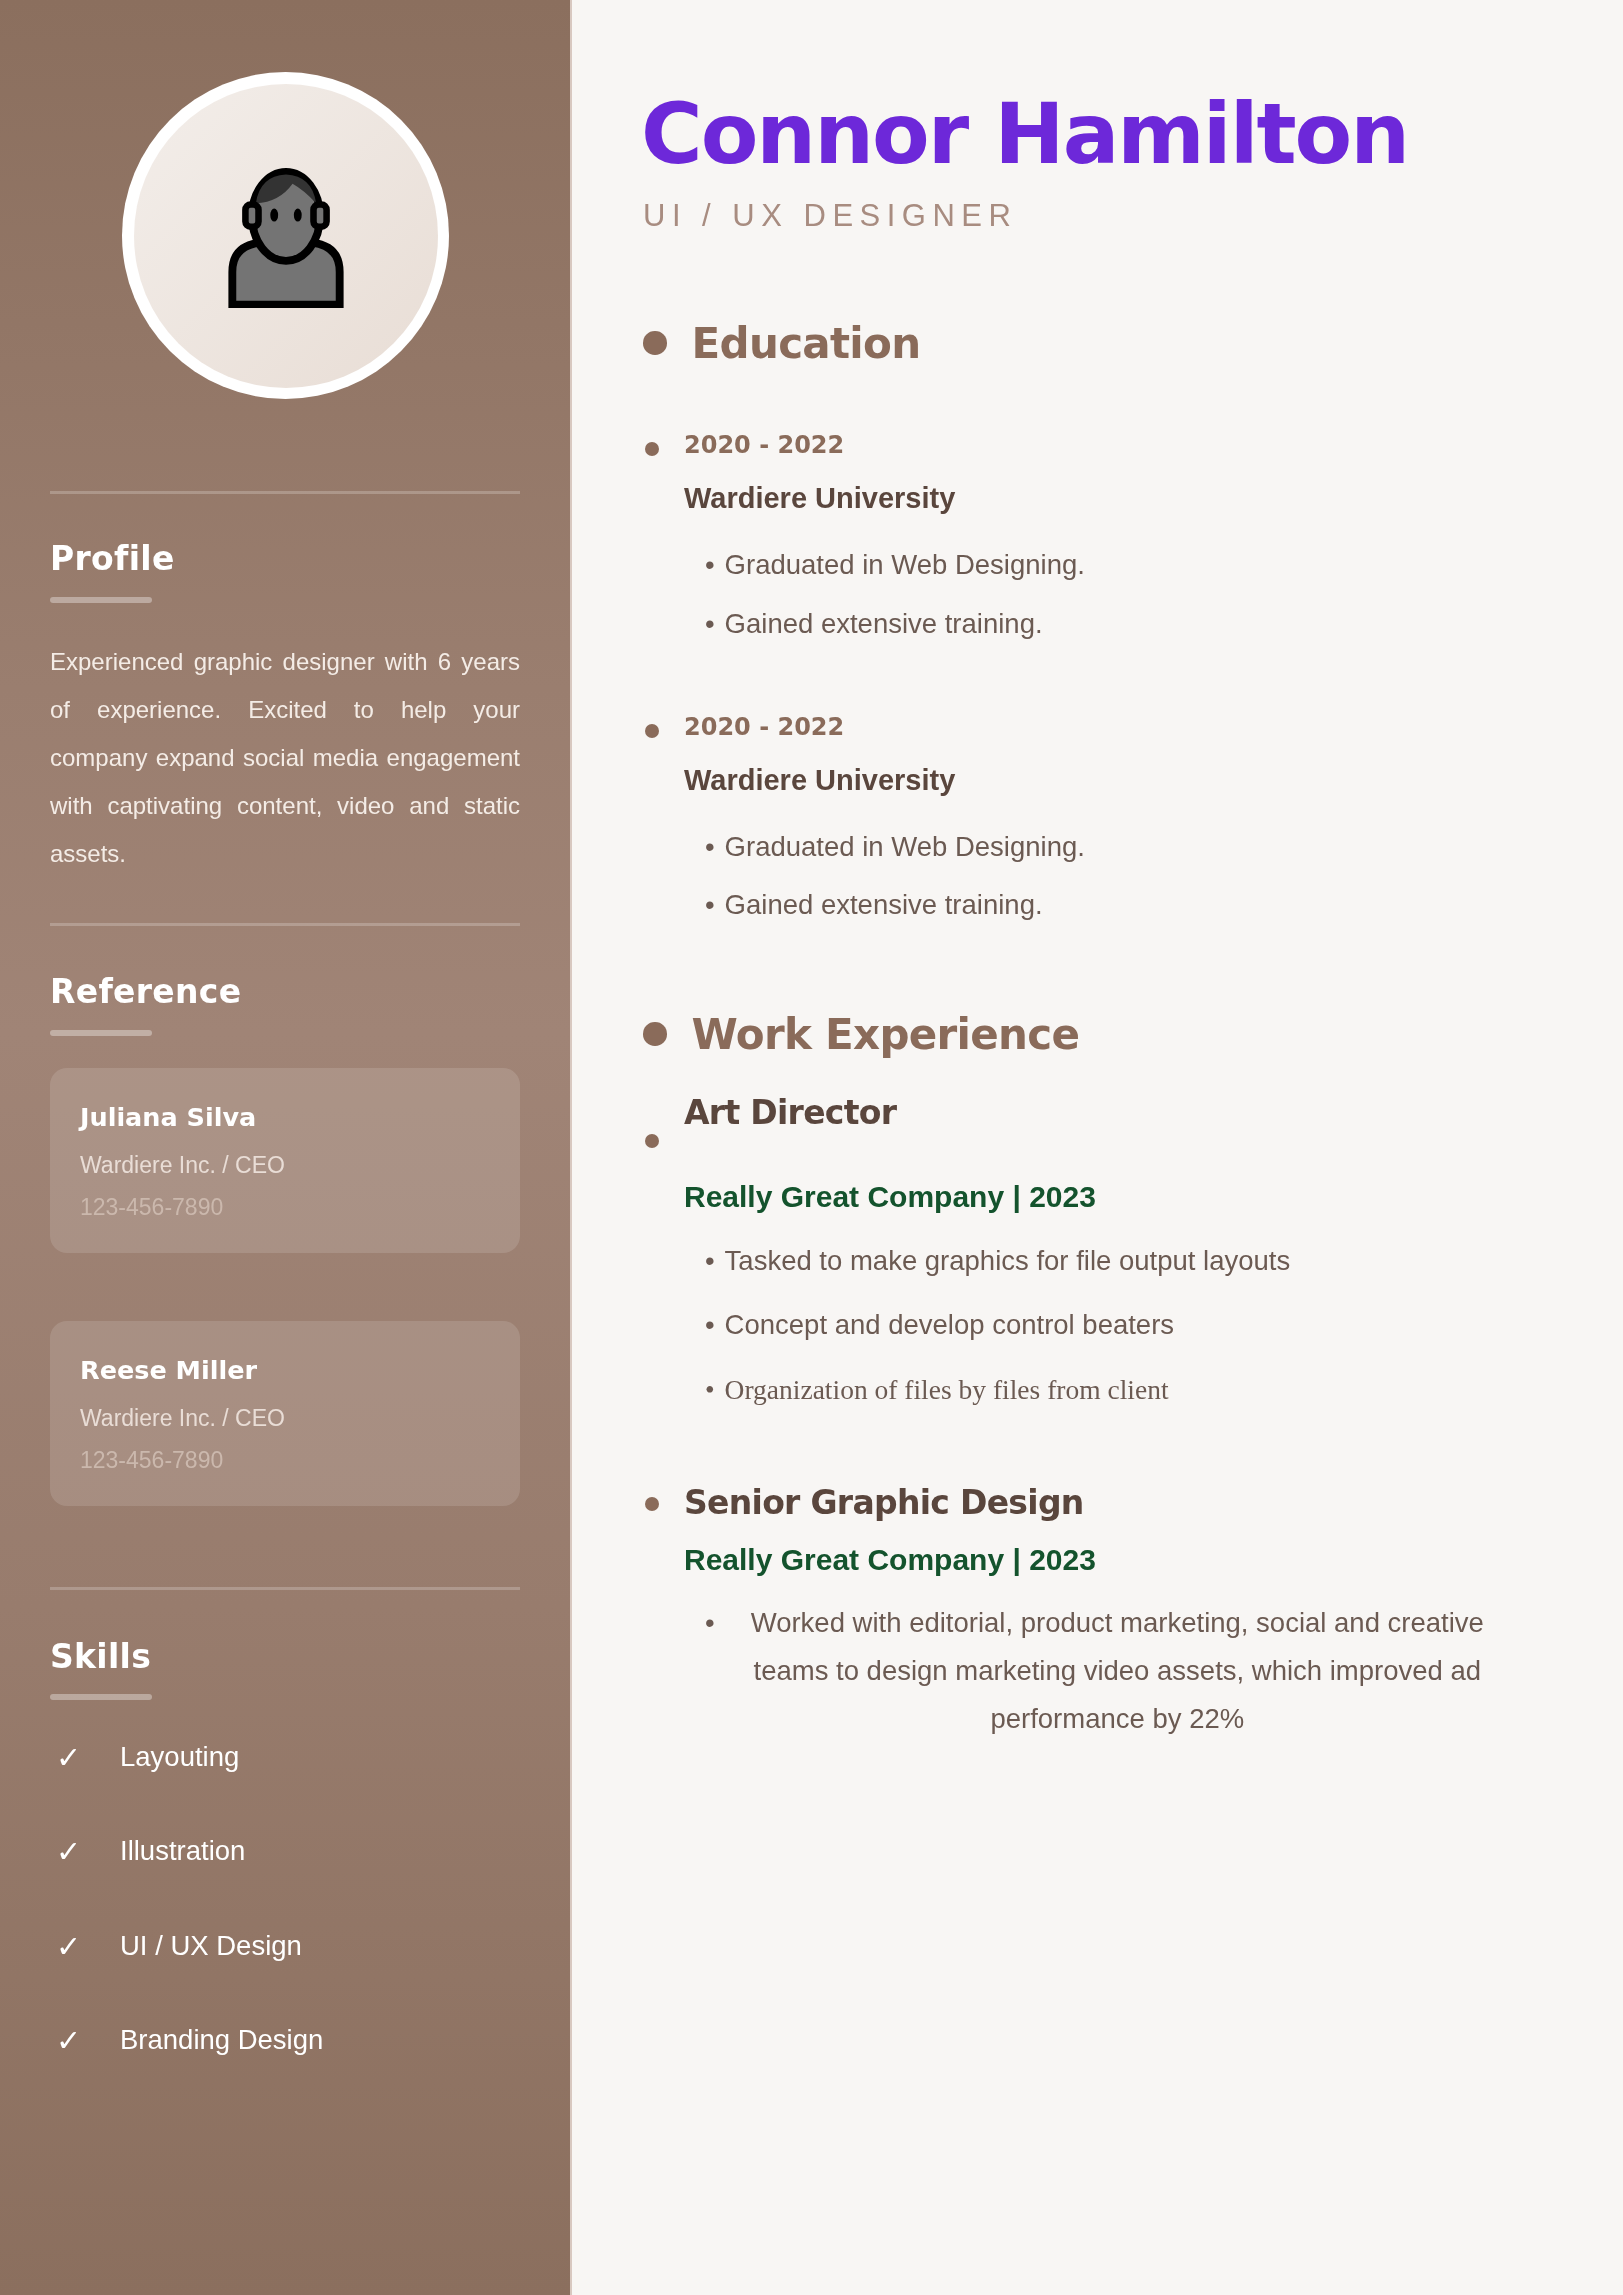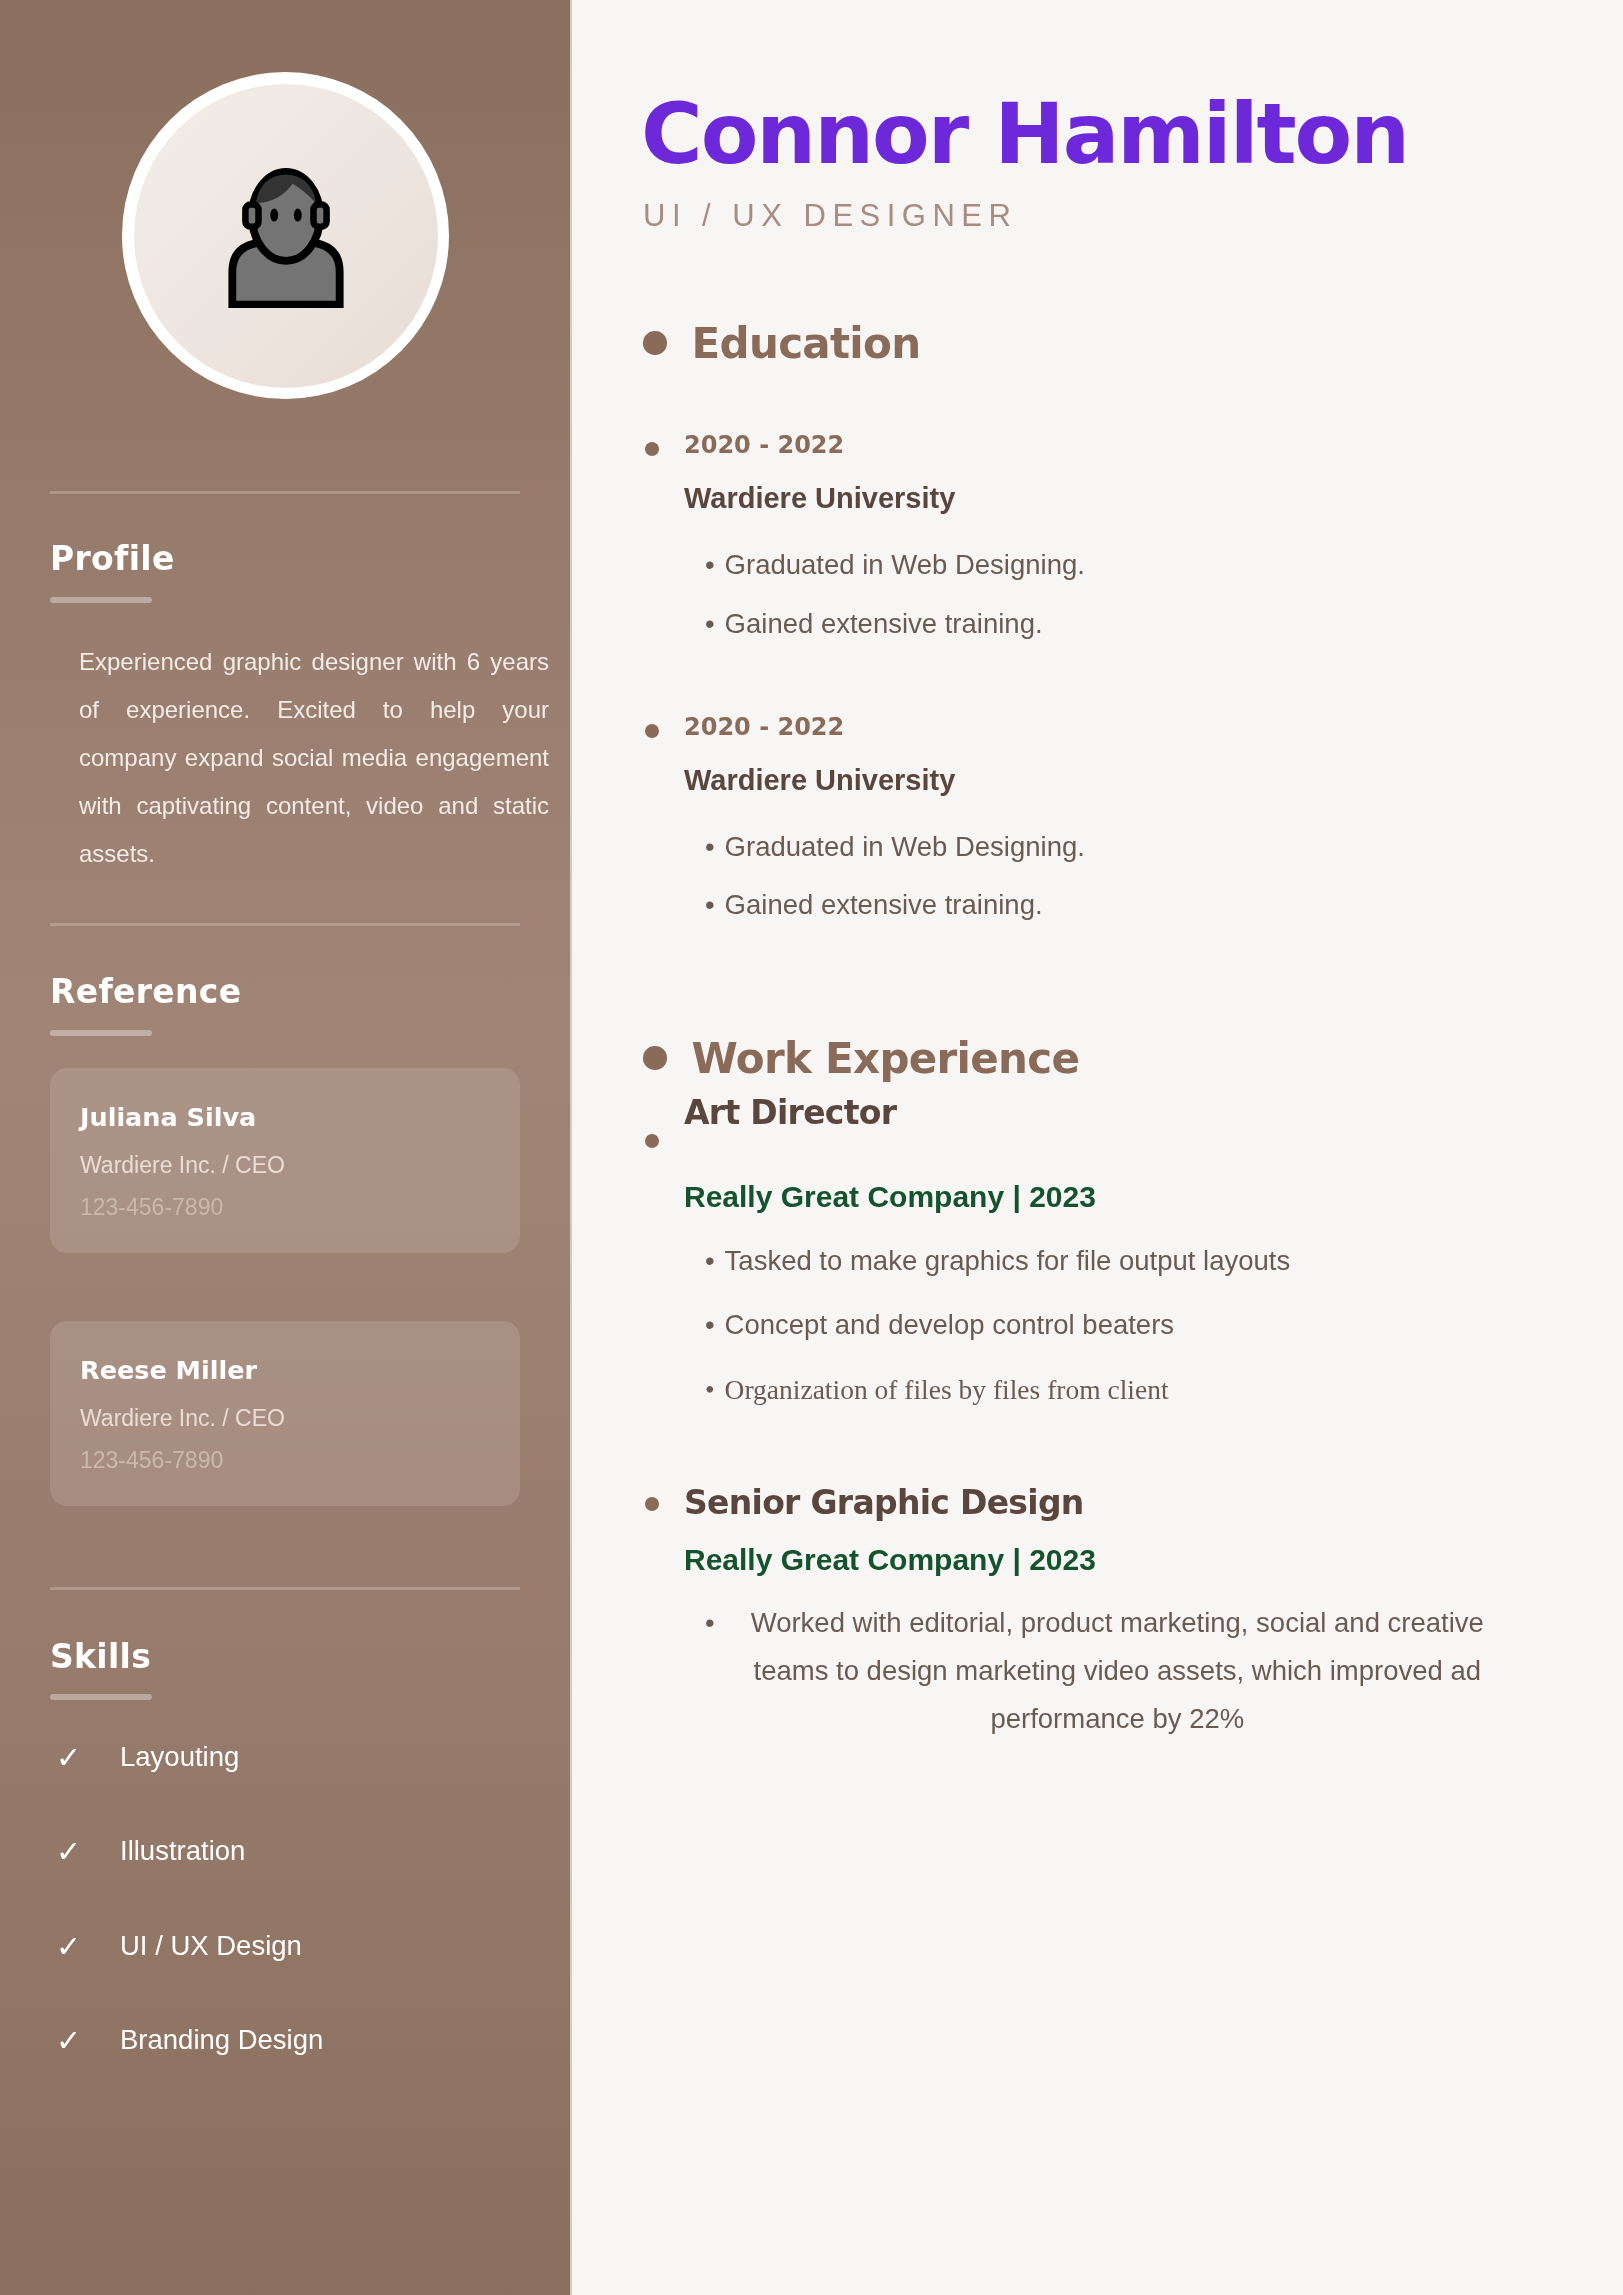--- a/index.html
+++ b/index.html
@@ -38,21 +38,20 @@
   }
   .side-underline {
     position: absolute; left: 50px; width: 102px; height: 5.9px;
     border-radius: 3.3px; background: rgba(255,255,255,0.35);
   }
   .profile-text {
     position: absolute; left: 50px; top: 638px; width: 470px;
     font-size: 24px; line-height: 48px; color: #f4ece6;
     text-align: justify;
     font-family: "Liberation Sans", sans-serif;
-    margin-left: 29px;
   }
   .ref-card {
     position: absolute; left: 50px; width: 470px; height: 185px;
     border-radius: 17px; background: rgba(255,255,255,0.13);
   }
   .ref-name {
     position: absolute; left: 30px; top: 34px;
     font-weight: bold; font-size: 25.5px; color: #ffffff;
     font-family: "DejaVu Sans", sans-serif;
   }
@@ -208,21 +207,21 @@
   <span class="entry-dot" style="top:724px;"></span>
   <div class="entry-date" style="top:713px;">2020 - 2022</div>
   <div class="entry-inst" style="top:764px;">Wardiere University</div>
   <div class="bullet" style="top:823px;">
       <span>Graduated in Web Designing.</span>
     </div>
   <div class="bullet" style="top:881px;">
       <span>Gained extensive training.</span>
     </div>
 
-  <div class="sec-head" style="top:1008px;margin-top:24px;">
+  <div class="sec-head" style="top:1008px;">
     <span class="sec-dot"></span>
     <span class="sec-title">Work Experience</span>
   </div>
 
   <span class="entry-dot" style="top:1134px;"></span>
   <div class="job-title" style="top:1093px;">Art Director</div>
   <div class="job-company" style="top:1180px;">Really Great Company | 2023</div>
   <div class="bullet" style="top:1237px;">
       <span>Tasked to make graphics for file output layouts</span>
     </div>

